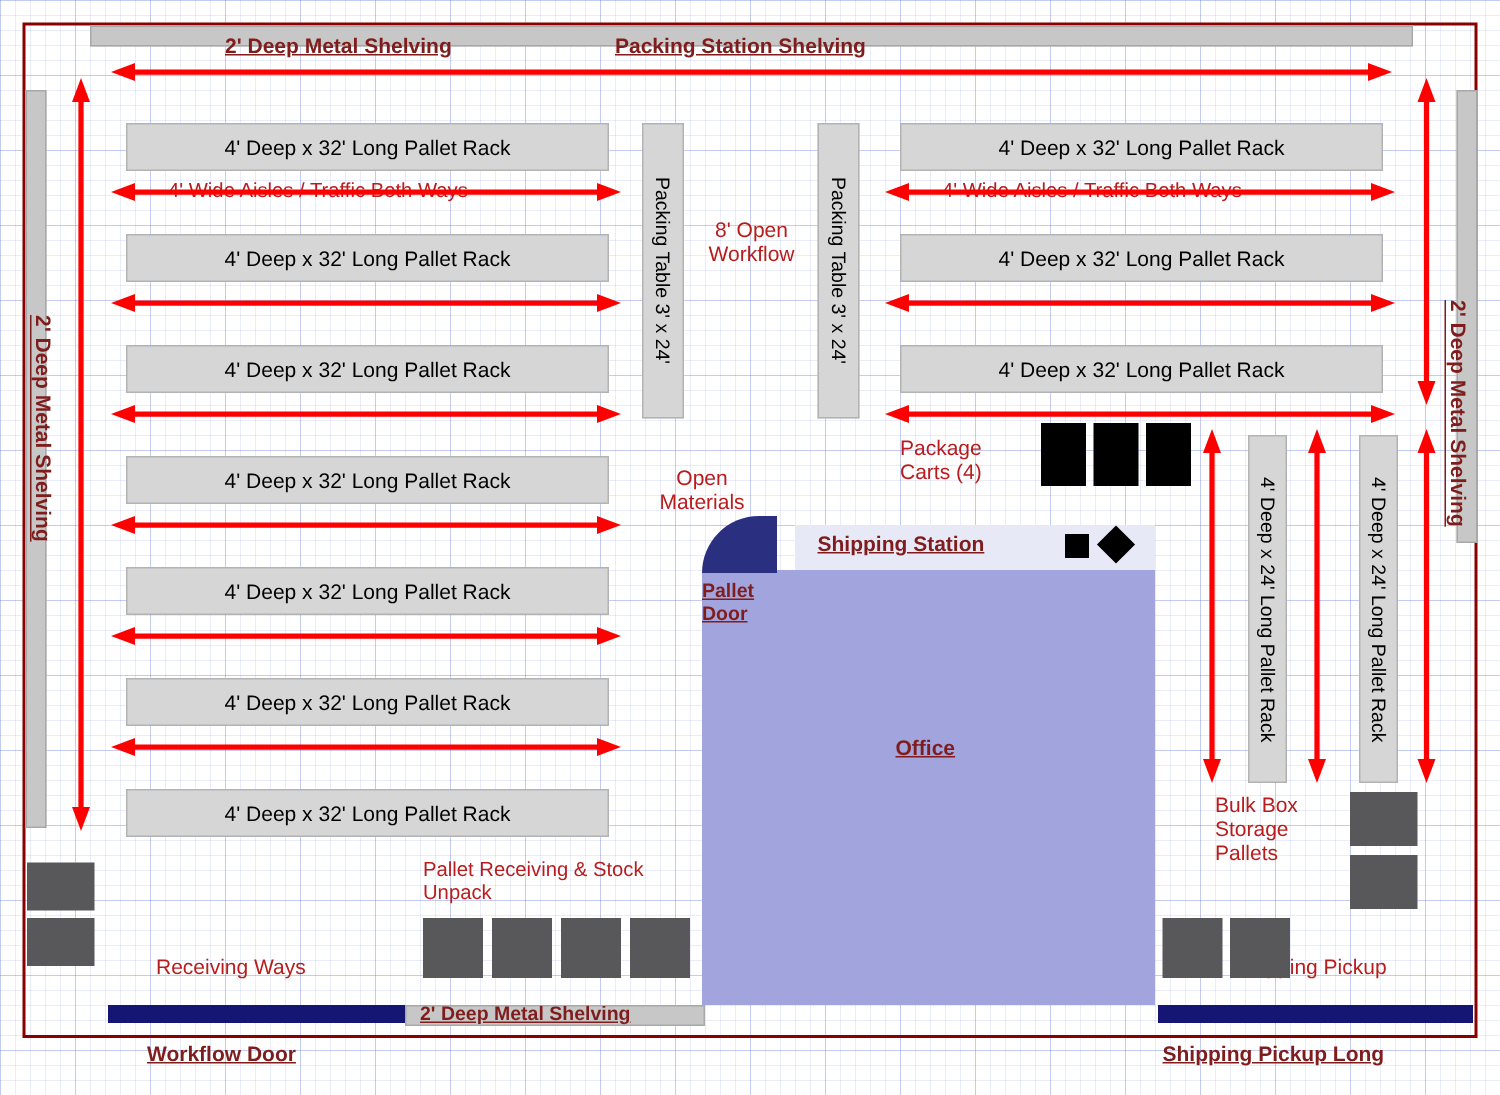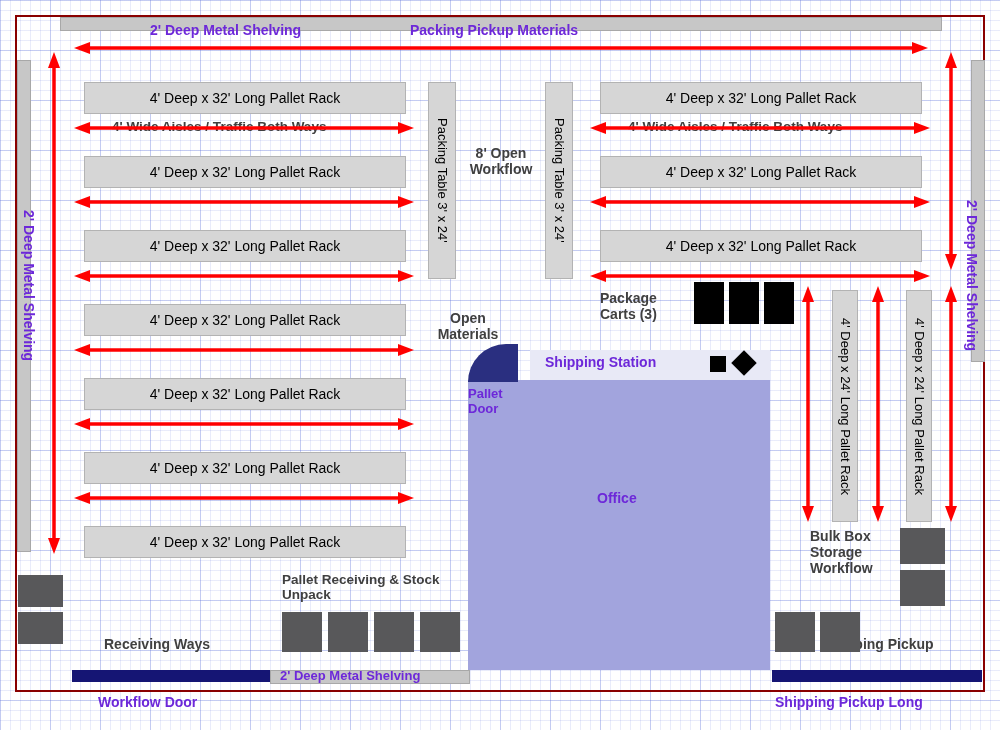--- a/index.html
+++ b/index.html
@@ -21,22 +21,22 @@
     position: absolute;
     left: 15px; top: 15px; right: 15px; bottom: 38px;
     border: 2px solid #8a0000;
   }
   .lbl {
     position: absolute;
     color: #000;
     font-size: 14px;
     white-space: nowrap;
   }
-  .red { color: #404040; font-weight: bold; }
-  .bold { color: #6d28d9; font-weight: bold; }
+  .red { color: #b91c1c; font-weight: normal; }
+  .bold { color: #7f1d1d; font-weight: bold; text-decoration: underline; }
   .vert-r {
     writing-mode: vertical-rl;
   }
   .shelf-wall {
     position: absolute;
     background: #c7c7c7;
     border: 1px solid #a8a8a8;
   }
   .rack {
     position: absolute;
@@ -89,21 +89,21 @@
     color: #000;
   }
 </style>
 </head>
 <body>
 
 <div class="outer"></div>
 
 <div class="shelf-wall" style="left:60px; top:17px; width:880px; height:12px;"></div>
 <div class="lbl bold" style="left:150px; top:22px;">2' Deep Metal Shelving</div>
-<div class="lbl bold" style="left:410px; top:22px;">Packing Pickup Materials</div>
+<div class="lbl bold" style="left:410px; top:22px;">Packing Station Shelving</div>
 
 <div class="shelf-wall" style="left:17px; top:60px; width:12px; height:490px;"></div>
 <div class="lbl bold vert-r" style="left:21px; top:210px;">2' Deep Metal Shelving</div>
 
 <div class="shelf-wall" style="left:971px; top:60px; width:12px; height:300px;"></div>
 <div class="lbl bold vert-r" style="left:964px; top:200px;">2' Deep Metal Shelving</div>
 
 <div class="rack" style="left:84px; top:82px; width:320px; height:30px;">4' Deep x 32' Long Pallet Rack</div>
 <div class="rack" style="left:84px; top:156px; width:320px; height:30px;">4' Deep x 32' Long Pallet Rack</div>
 <div class="rack" style="left:84px; top:230px; width:320px; height:30px;">4' Deep x 32' Long Pallet Rack</div>
@@ -165,21 +165,21 @@
   <line x1="12" y1="12" x2="328" y2="12"></line>
     <polygon points="0,12 16,6 16,18"></polygon>
     <polygon points="340,12 324,6 324,18"></polygon>
 </svg>
 <svg class="arrow-h" style="left:590px; top:264px;" width="340" height="24">
   <line x1="12" y1="12" x2="328" y2="12"></line>
     <polygon points="0,12 16,6 16,18"></polygon>
     <polygon points="340,12 324,6 324,18"></polygon>
 </svg>
 
-<div class="lbl red" style="left:600px; top:290px; white-space:normal; width:80px;"><span>Package Carts (3)</span></div>
+<div class="lbl red" style="left:600px; top:290px; white-space:normal; width:80px;"><span>Package Carts (4)</span></div>
 <div class="dark-box" style="left:694px; top:282px; width:30px; height:42px; background:#000;"></div>
 <div class="dark-box" style="left:729px; top:282px; width:30px; height:42px; background:#000;"></div>
 <div class="dark-box" style="left:764px; top:282px; width:30px; height:42px; background:#000;"></div>
 
 <div class="office" style="left:530px; top:350px; width:240px; height:30px; background:#e8e9f6;"></div>
 <div class="lbl bold" style="left:545px; top:354px;">Shipping Station</div>
 <div style="position:absolute; left:710px; top:356px; width:16px; height:16px; background:#000;"></div>
 <div style="position:absolute; left:735px; top:354px; width:18px; height:18px; background:#000; transform:rotate(45deg);"></div>
 
 <div class="office" style="left:468px; top:380px; width:302px; height:290px;"></div>
@@ -218,21 +218,21 @@
     <polygon points="12,0 6,16 18,16"></polygon>
     <polygon points="12,502 6,486 18,486"></polygon>
 </svg>
 
 <svg class="arrow-v" style="left:939px; top:52px;" width="24" height="218">
   <line x1="12" y1="12" x2="12" y2="206"></line>
     <polygon points="12,0 6,16 18,16"></polygon>
     <polygon points="12,218 6,202 18,202"></polygon>
 </svg>
 
-<div class="lbl red" style="left:810px; top:528px; white-space:normal; width:80px;"><span>Bulk Box Storage Workflow</span></div>
+<div class="lbl red" style="left:810px; top:528px; white-space:normal; width:80px;"><span>Bulk Box Storage Pallets</span></div>
 <div class="dark-box" style="left:900px; top:528px; width:45px; height:36px;"></div>
 <div class="dark-box" style="left:900px; top:570px; width:45px; height:36px;"></div>
 
 <div class="dark-box" style="left:18px; top:575px; width:45px; height:32px;"></div>
 <div class="dark-box" style="left:18px; top:612px; width:45px; height:32px;"></div>
 
 <div class="lbl red" style="left:282px; top:572px; white-space:normal; width:160px; font-size:13.5px;"><span>Pallet Receiving &amp; Stock Unpack</span></div>
 <div class="dark-box" style="left:282px; top:612px; width:40px; height:40px;"></div>
 <div class="dark-box" style="left:328px; top:612px; width:40px; height:40px;"></div>
 <div class="dark-box" style="left:374px; top:612px; width:40px; height:40px;"></div>

